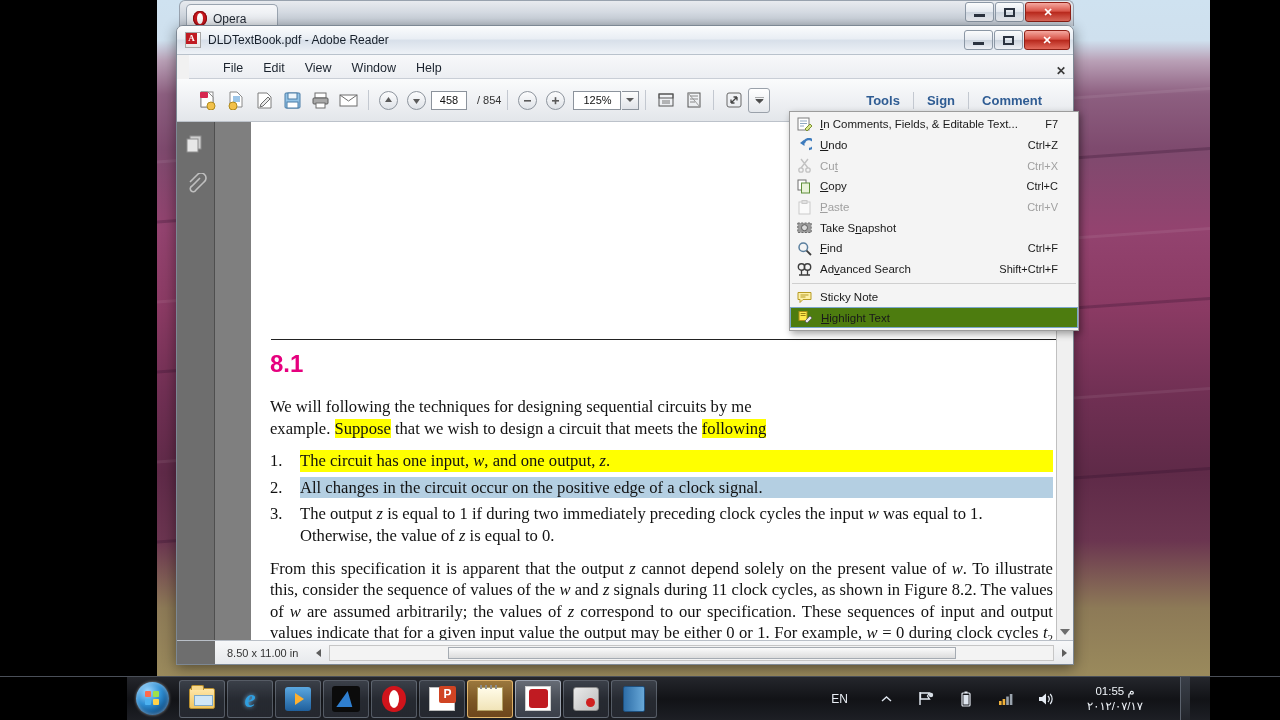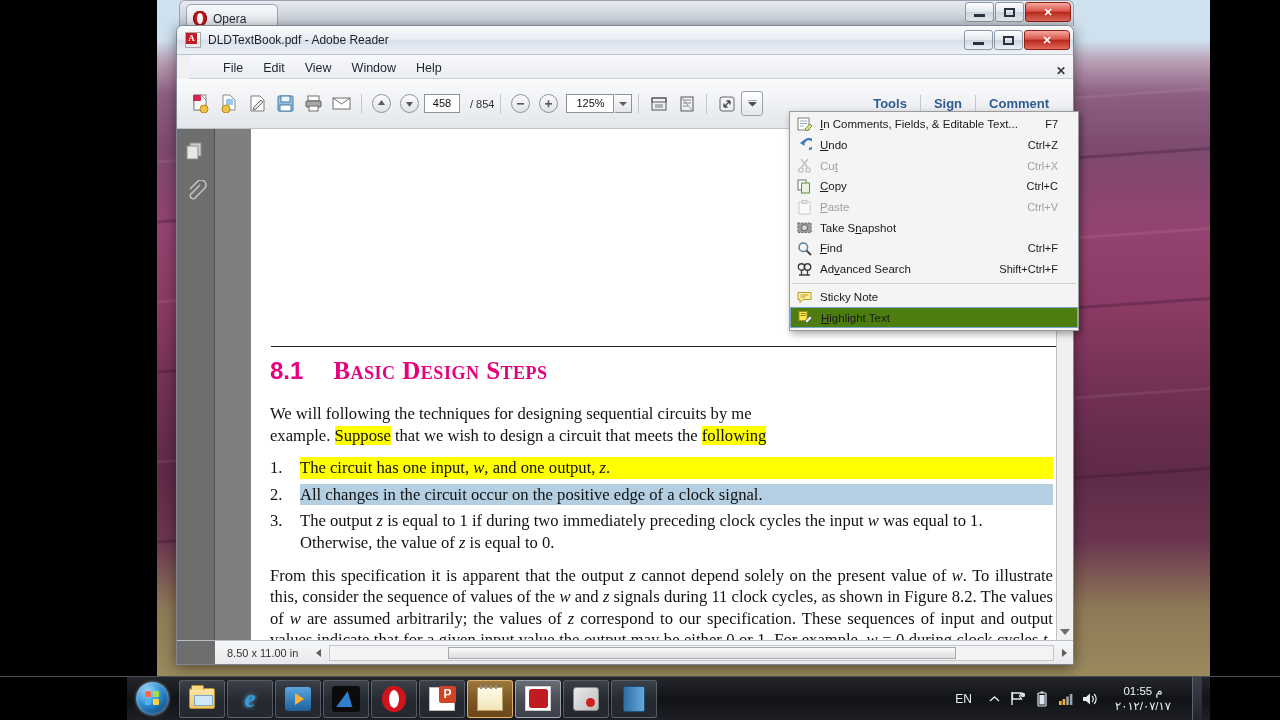--- a/index.html
+++ b/index.html
@@ -113,24 +113,24 @@
   }
   .menu-item {
     font-size: 12.5px; color: #1b232e; padding: 3px 10px; border-radius: 2px;
   }
   #menubar-close {
     margin-left: auto; margin-right: 7px;
     font-size: 12px; color: #3a3a3a; font-weight: bold; cursor: default;
   }
 
   #reader-toolbar {
-    height: 50px; flex: none; display: flex; align-items: center;
+    height: 43px; flex: none; display: flex; align-items: center;
     background: linear-gradient(180deg,#fafbfc 0%, #eef0f3 55%, #e3e6ea 100%);
     border-bottom: 1px solid #bcc2ca;
-    padding: 0 11px; gap: 1px; position: relative;
+    padding: 0 18px; gap: 1px; position: relative;
   }
   .tb-btn {
     width: 27px; height: 25px; display: flex; align-items: center; justify-content: center;
     border: 1px solid transparent; border-radius: 3px;
   }
   .tb-sep { width: 1px; height: 20px; background: #c3c8d0; margin: 0 5px; }
   .pagebox {
     width: 36px; height: 19px; border: 1px solid #8c939c; background: #fff;
     font-size: 11px; text-align: center; line-height: 17px; color: #111;
   }
@@ -301,21 +301,21 @@
   .tb-item.active {
     background: linear-gradient(180deg, rgba(200,210,225,.42), rgba(110,120,138,.38));
     border-color: rgba(210,220,235,.6);
   }
   .tb-item.hot {
     background: linear-gradient(180deg, rgba(255,190,80,.55), rgba(210,120,20,.45));
     border-color: rgba(255,210,130,.75);
   }
   .tb-gap { flex: 1; }
   #tray {
-    display: flex; align-items: center; height: 100%; gap: 0; padding-right: 8px; justify-content: space-between;
+    display: flex; align-items: center; height: 100%; gap: 16px; padding-right: 20px; justify-content: space-between;
   }
   .tray-txt { color: #e9eef5; font-size: 12px; padding: 0 10px; }
   .tray-ico {
     width: 24px; height: 38px; display: flex; align-items: center; justify-content: center;
     color: #dfe6ef;
   }
   #clock {
     width: 86px; text-align: center; color: #f0f4f9; font-size: 11.5px;
     line-height: 15px; padding-right: 4px;
   }
@@ -552,21 +552,20 @@
           <div id="page-running-head">
             <span>8.1</span>
             &nbsp;&nbsp;<span class="smallcaps">Basi</span>
           </div>
           <div id="page-rule"></div>
 
           <div id="page-content">
 
             <h1 id="sec-title">
               <span class="num">8.1</span>
-              <span class="txt">Basic Design Steps</span>
             </h1>
 
             <p class="body">
               <span>We will following the techniques for designing sequential circuits by me</span><br>
               <span>example. </span><span class="hl-yellow">Suppose</span><span> that we wish to design a circuit that meets the </span><span class="hl-yellow">following</span>
             </p>
 
             <ol class="speclist">
               <li>
                 <span class="mark">1.</span>

